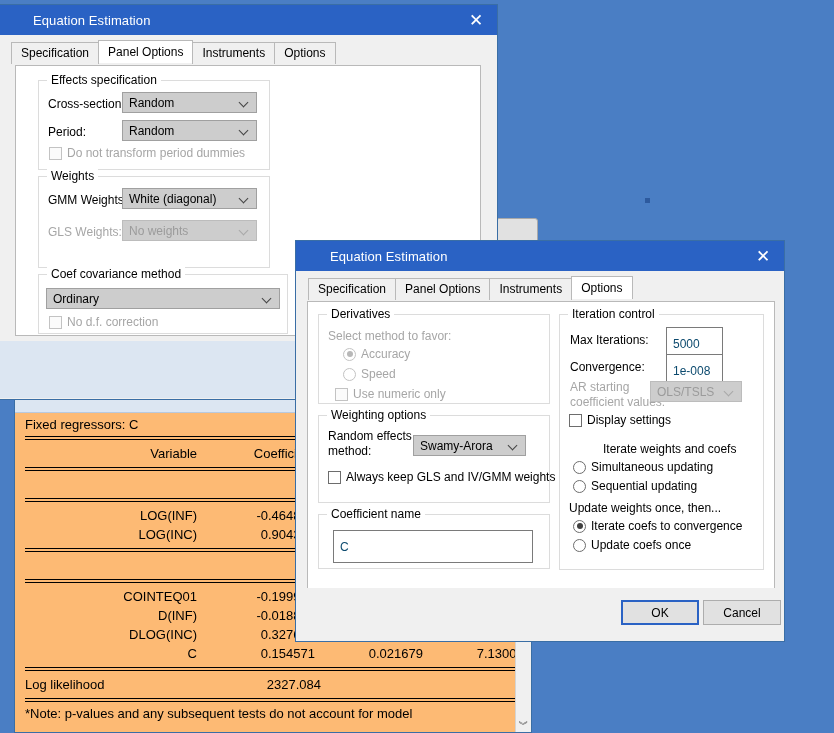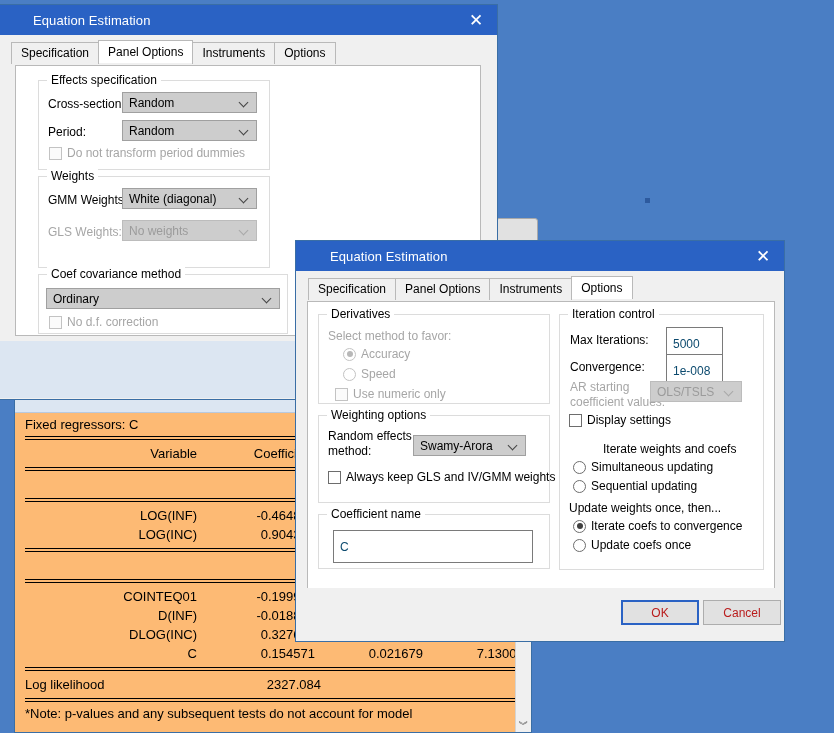--- a/index.html
+++ b/index.html
@@ -231,21 +231,21 @@
   .dlgbutton {
     position: absolute;
     height: 25px;
     background: #e1e1e1;
     border: 1px solid #adadad;
     box-sizing: border-box;
     display: flex;
     align-items: center;
     justify-content: center;
     font-size: 12px;
-    color: #b91c1c;
+    color: #000000;
   }
   .dlgbutton.default {
     border: 2px solid #2a62c4;
     background: #e1e1e1;
   }
 
   
   #output-window {
     position: absolute;
     left: 14px; top: 390px;

